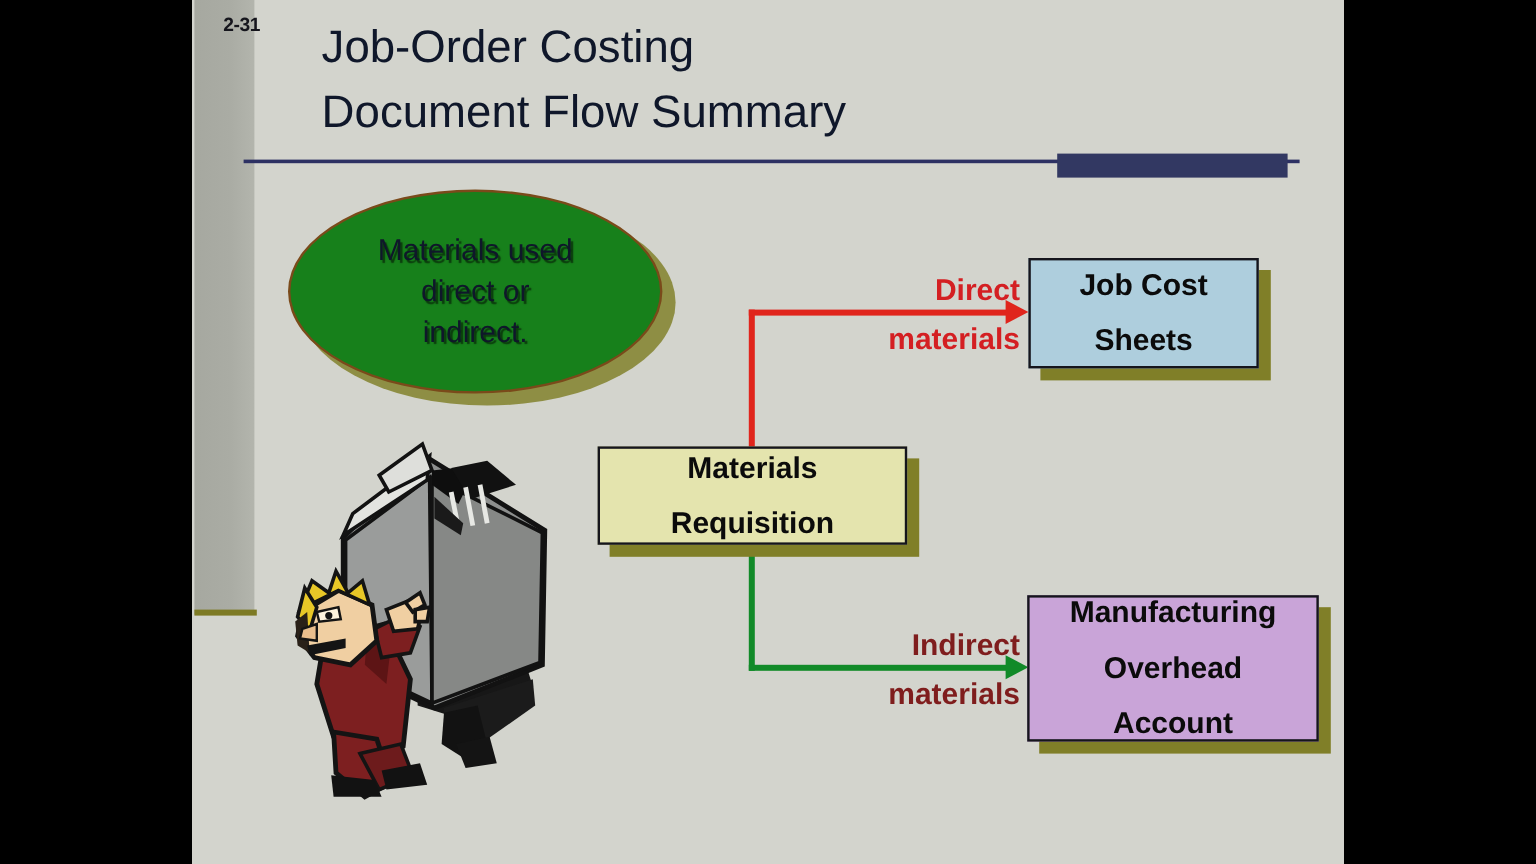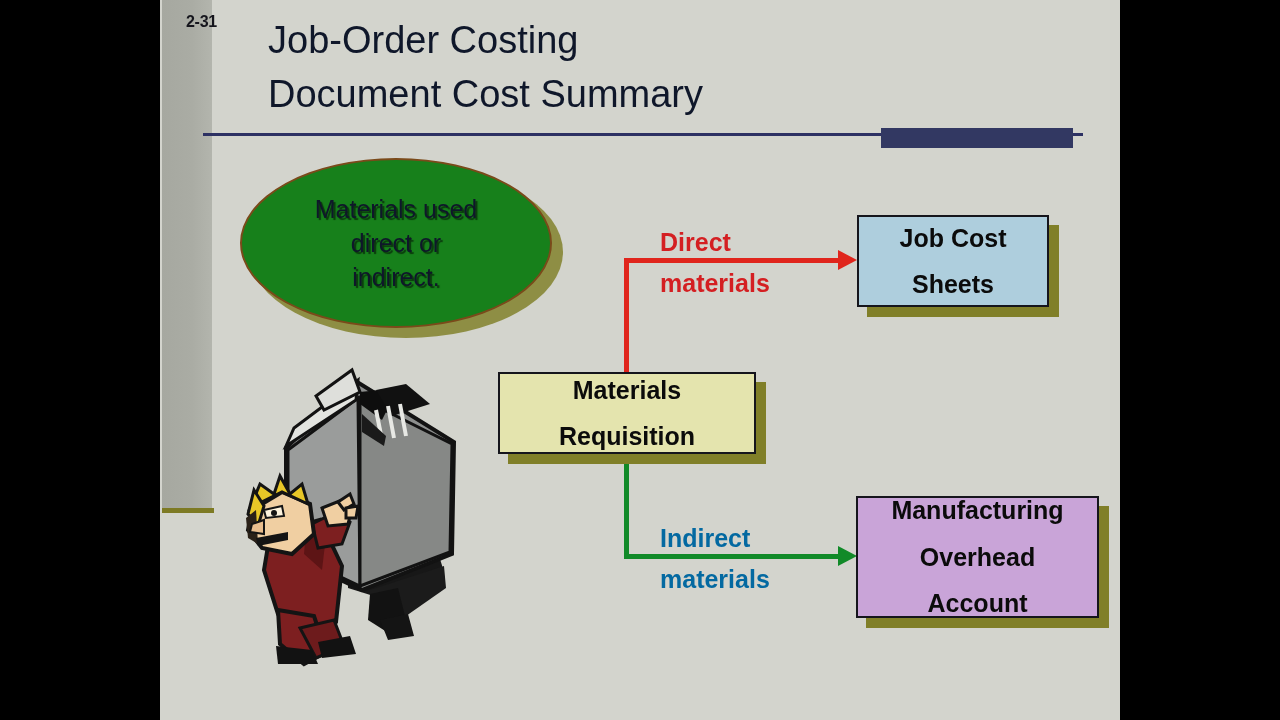--- a/index.html
+++ b/index.html
@@ -160,28 +160,28 @@
     left: 678px; top: 546px;
     width: 0; height: 0;
     border-top: 10px solid transparent;
     border-bottom: 10px solid transparent;
     border-left: 19px solid #118a28;
   }
 
   
   .arrow-label {
     position: absolute;
-    text-align: left;
+    text-align: right;
     font-weight: bold;
     font-size: 25px;
     line-height: 1.62;
     white-space: nowrap;
   }
   #label-direct   { left: 500px; top: 222px; width: 190px; color: #d41f22; }
-  #label-indirect { left: 500px; top: 518px; width: 190px; color: #0369a1; }
+  #label-indirect { left: 500px; top: 518px; width: 190px; color: #7f1d1d; }
 
   
   #clipart {
     position: absolute;
     left: 70px; top: 358px;
     width: 240px; height: 312px;
   }
 </style>
 </head>
 <body>
@@ -190,21 +190,21 @@
 
   <div id="slide">
 
     <div class="left-band"></div>
     <div class="left-band-cap"></div>
 
     <div class="slide-num">2-31</div>
 
     <div class="title-block">
       <div class="title-line">Job-Order Costing</div>
-      <div class="title-line">Document Cost Summary</div>
+      <div class="title-line">Document Flow Summary</div>
     </div>
 
     <div class="rule"></div>
     <div class="rule-bar"></div>
 
     <div class="ellipse-shadow"></div>
     <div class="ellipse"></div>
     <div class="ellipse-text">
       <div>Materials used</div>
       <div>direct or</div>

